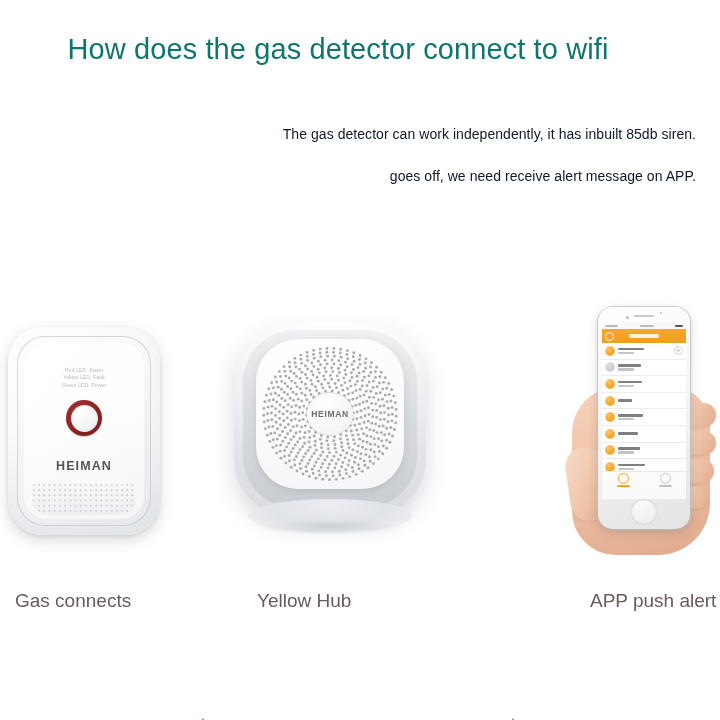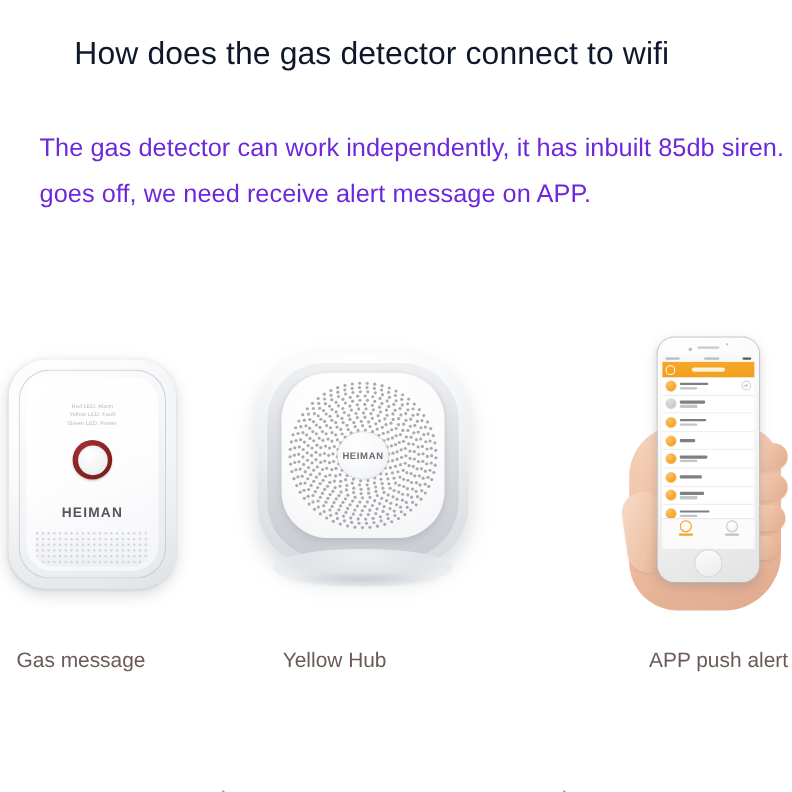--- a/index.html
+++ b/index.html
@@ -10,32 +10,33 @@
     color:#6b5a58;
     overflow:hidden;
     position:relative;
   }
 
   
   .page-title{
     position:absolute;left:0;top:33px;width:676px;
     text-align:center;
     font-size:29px;font-weight:400;letter-spacing:.1px;
+    color:#0f766e;
+    white-space:nowrap;
+  }
+  .body-copy{
+    position:absolute;left:36px;top:113px;width:660px;
+  }
+  .body-line{
+    font-size:14px;
+    line-height:42px;
     color:#0f172a;
     white-space:nowrap;
-  }
-  .body-copy{
-    position:absolute;left:36px;top:113px;width:660px;
-  }
-  .body-line{
-    font-size:23px;
-    line-height:42px;
-    color:#6d28d9;
-    white-space:nowrap;
     letter-spacing:.05px;
+    text-align:right;
   }
 
   
   .figure-strip{
     position:absolute;left:0;top:285px;width:720px;height:290px;
   }
   .fig{position:absolute;top:0;}
   .fig-detector{left:0;width:175px;height:290px;}
   .fig-hub{left:228px;width:205px;height:290px;}
   .fig-phone{left:560px;width:160px;height:290px;}
@@ -969,15 +970,15 @@
       <linearGradient id="agrad2" x1="0" y1="0" x2="1" y2="0">
         <stop offset="0%" stop-color="#e8f1fd"></stop>
         <stop offset="35%" stop-color="#86b9f3"></stop>
         <stop offset="100%" stop-color="#1a72e0"></stop>
       </linearGradient>
     </defs>
     <path d="M4,14 L30,14 L30,5 L52,21 L30,37 L30,28 L4,28 Z" fill="url(#agrad2)"></path>
   </svg>
 </div>
 
-<div class="caption cap-1">Gas message</div>
+<div class="caption cap-1">Gas connects</div>
 <div class="caption cap-2">Yellow Hub</div>
 <div class="caption cap-3">APP push alert</div>
 
 </body></html>

